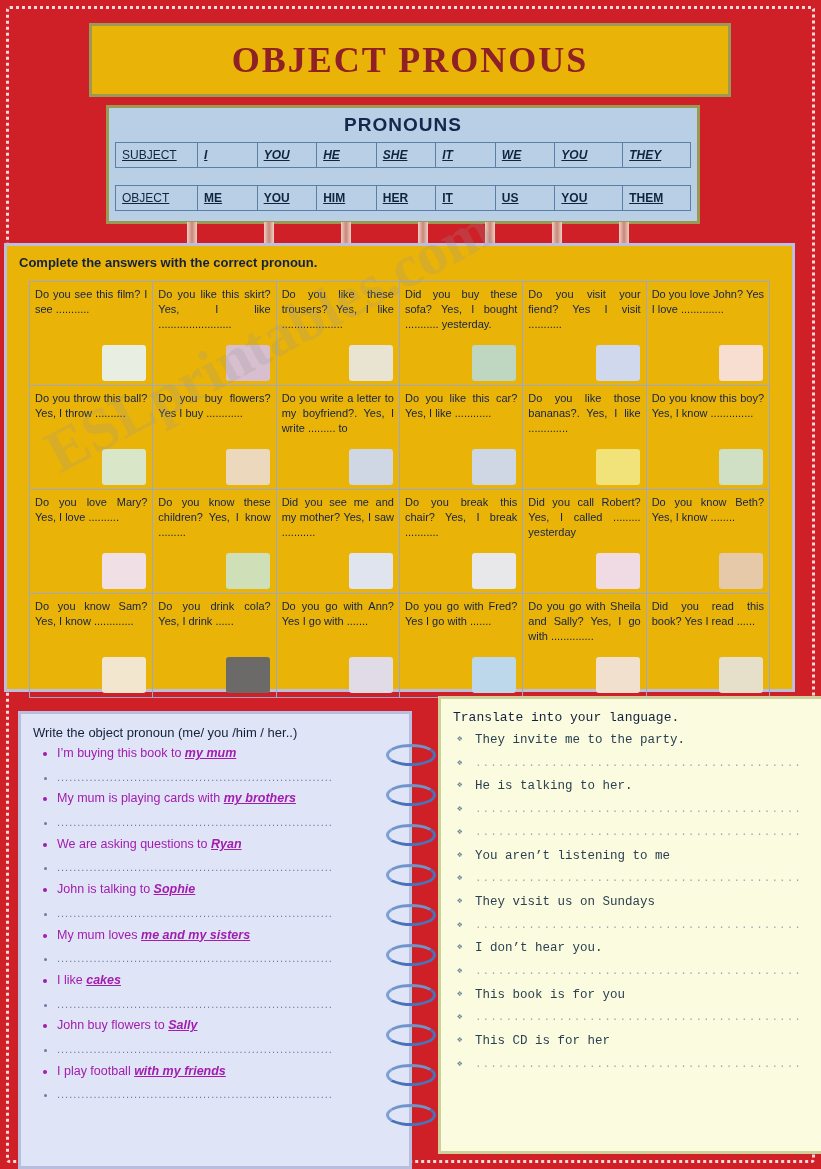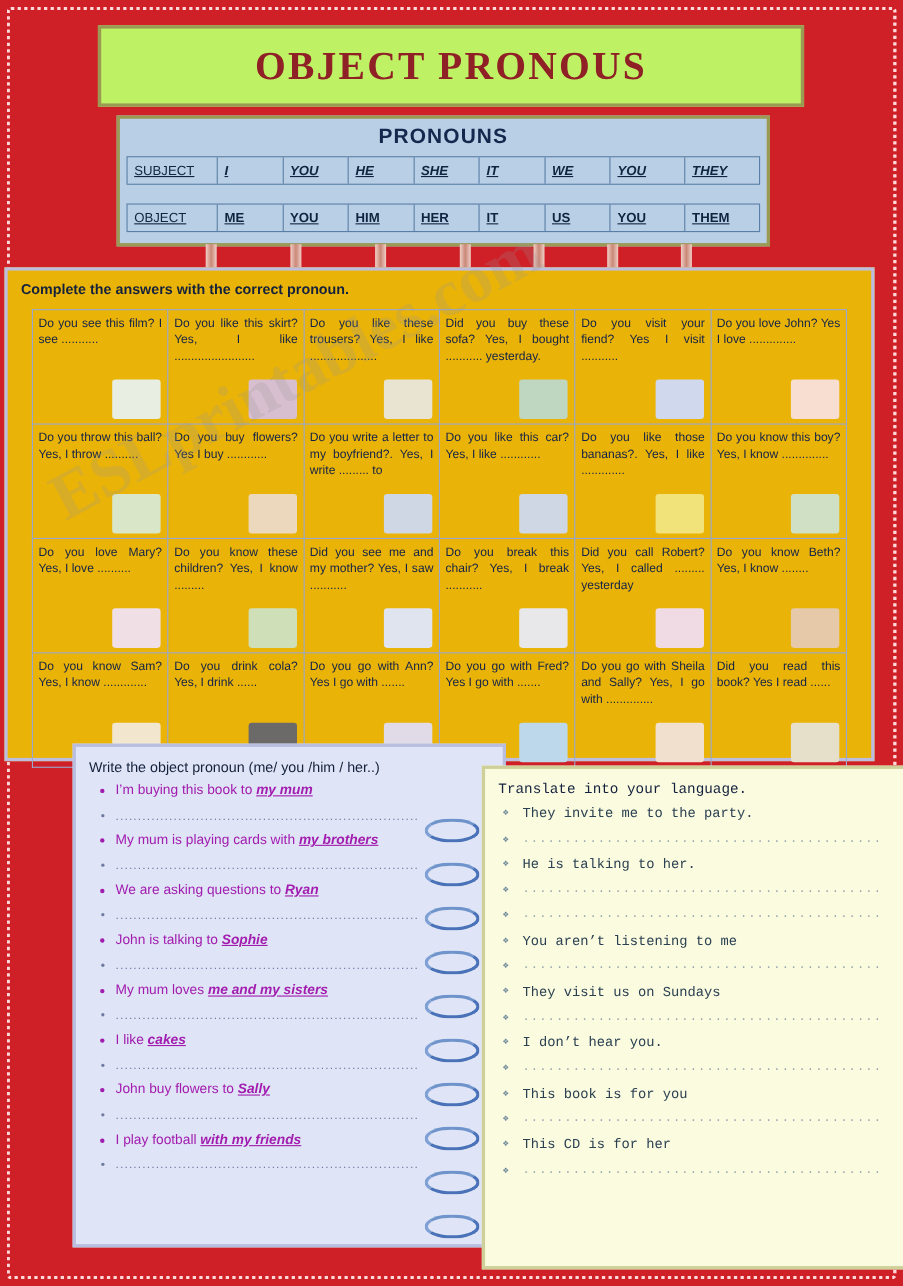--- a/index.html
+++ b/index.html
@@ -11,21 +11,21 @@
     overflow:hidden;
   }
   
   .frame-dots{
     position:absolute;left:6px;top:6px;right:6px;bottom:6px;
     border:3px dotted #ffd9da;border-radius:4px;pointer-events:none;
   }
   
   .title-box{
     position:absolute;left:89px;top:23px;width:636px;height:68px;
-    background:#bef264;border:3px solid #9a9a55;
+    background:#eab308;border:3px solid #9a9a55;
     display:flex;align-items:center;justify-content:center;
   }
   .title-text{
     font-family:"Liberation Serif", serif;
     font-size:36px;letter-spacing:2px;color:#8f2025;font-weight:bold;
   }
   
   .pron-box{
     position:absolute;left:106px;top:105px;width:588px;height:113px;
     background:#b9cfe6;border:3px solid #9a9a55;
@@ -99,22 +99,22 @@
   .mini.c16{background:#f0dbe4;}
   .mini.c17{background:#e6c9a8;}
   .mini.c18{background:#f3e6cf;}
   .mini.c19{background:#6c6a68;}
   .mini.c20{background:#e0dbe6;}
   .mini.c21{background:#bcd8ea;}
   .mini.c22{background:#f2e0cf;}
   .mini.c23{background:#e6dfc9;}
   
   .panel-left{
-    position:absolute;left:18px;top:676px;width:388px;height:452px;
-    background:#dfe4f6;border:3px solid #b9bede;margin-left:48px;
+    position:absolute;left:18px;top:711px;width:388px;height:452px;
+    background:#dfe4f6;border:3px solid #b9bede;
   }
   .panel-right{
     position:absolute;left:438px;top:696px;width:389px;height:452px;
     background:#fbfbe0;border:3px solid #cfcf9a;font-family:Liberation Mono, monospace;
   }
   .panel-instr{
     font-size:13px;color:#14213d;padding:11px 12px 4px 12px;font-weight:normal;
   }
   .list-left{margin:2px 0 0 0;padding:0 14px 0 36px;list-style:disc;}
   .list-left li{

